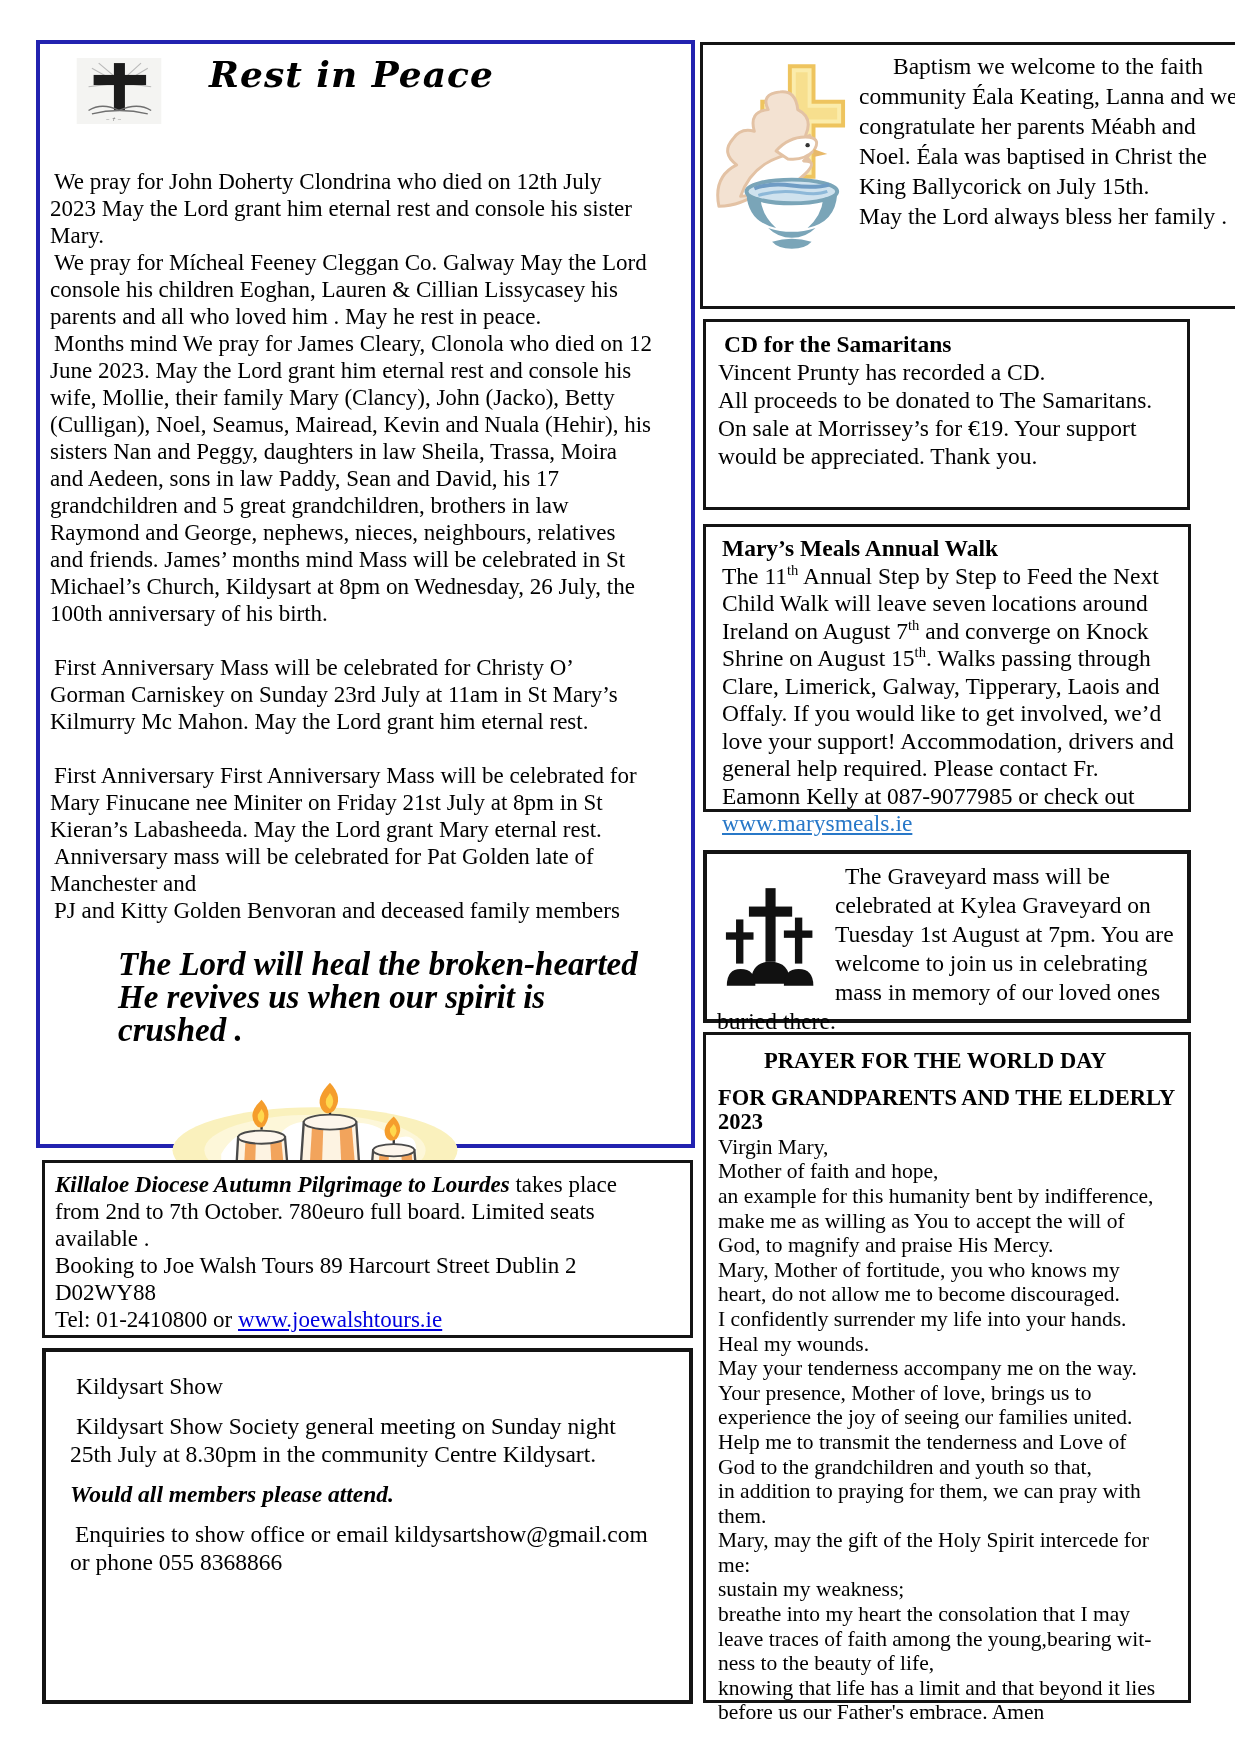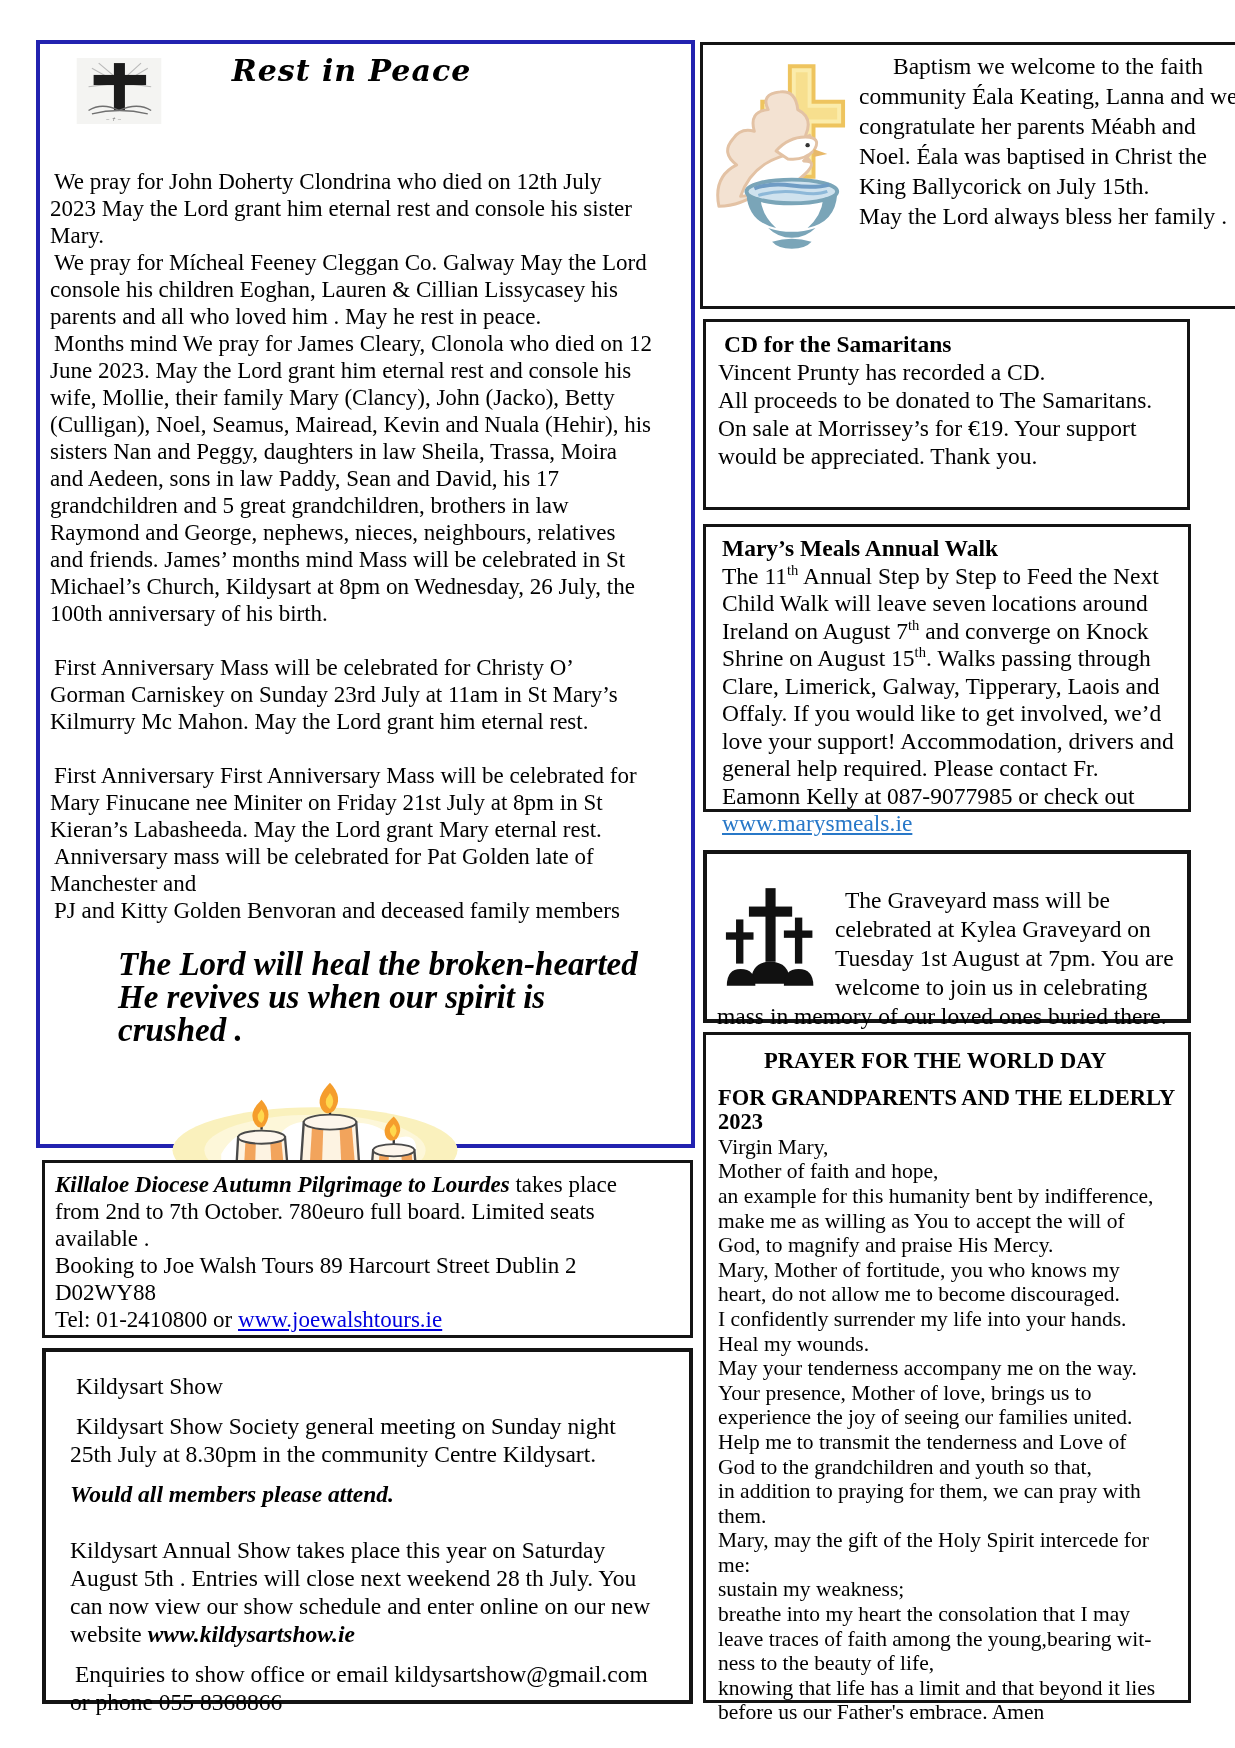--- a/index.html
+++ b/index.html
@@ -13,21 +13,21 @@
         font-family:"Liberation Serif",serif;color:#000;}
   .box{position:absolute;box-sizing:border-box;background:#fff;}
 
   
   #rip-box{left:36px;top:40px;width:659px;height:1108px;border:4px solid var(--rip-border);
            padding:6px 38px 6px 10px;font-size:23px;line-height:27px;}
   .rip-header{position:relative;height:88px;}
   .rip-cross{position:absolute;left:26px;top:8px;width:86px;height:66px;}
   .rip-title{margin:0;text-align:center;padding-top:6px;
              font-family:"DejaVu Serif",serif;font-style:italic;font-weight:bold;
-             font-size:30px;letter-spacing:1px;line-height:1;}
+             font-size:36px;letter-spacing:1px;line-height:1;}
   #rip-box p{margin:0;text-indent:4px;}
   #rip-box p.gap{margin-top:27px;}
   #rip-box .first{margin-top:30px;}
   .quote{margin:24px 0 0 68px;font-weight:bold;font-style:italic;font-size:33px;line-height:33px;}
   .candles{display:block;margin:16px 0 0 115px;width:300px;height:152px;}
 
   #lourdes-box{left:42px;top:1160px;width:651px;height:178px;border:3px solid var(--box-border);
                padding:8px 24px 6px 10px;font-size:23px;line-height:27px;}
   #lourdes-box p{margin:0;}
   .bi{font-weight:bold;font-style:italic;}
@@ -153,21 +153,20 @@
   <div class="box" id="lourdes-box">
     <p><span class="bi">Killaloe Diocese Autumn Pilgrimage to Lourdes</span><span> takes place from 2nd to 7th October. 780euro full board. Limited seats available .</span></p>
     <p><span>Booking to Joe Walsh Tours 89 Harcourt Street Dublin 2 D02WY88</span></p>
     <p><span>Tel: 01-2410800  or  </span><a class="link">www.joewalshtours.ie</a></p>
   </div>
 
   <div class="box" id="kildysart-box">
     <p style="text-indent:6px;"><b>Kildysart Show</b></p>
     <p style="text-indent:6px;"><span>Kildysart Show Society  general meeting on Sunday night 25th July at 8.30pm in the community Centre Kildysart.</span></p>
     <p class="bi"><span>Would all members please attend.</span></p>
-    <p class="gap"><b>Kildysart Annual Show</b><span> takes place this year  on Saturday August 5th . Entries will close next weekend 28 th July. You can now view our show schedule and enter online on our new website  </span><a class="bi" style="color:#000;text-decoration:none;">www.kildysartshow.ie</a></p>
     <p style="text-indent:5px;"><span>Enquiries to show office or email kildysartshow@gmail.com or phone 055 8368866</span></p>
   </div>
 
   <div class="box" id="baptism-box">
     <svg class="baptism-art" viewBox="0 0 140 194">
 
       <g stroke="#eec45e" stroke-width="4" fill="#fbecab">
         <path d="M80 8 L104 8 L104 44 L134 44 L134 68 L104 68 L104 120 L80 120 L80 68 L52 68 L52 44 L80 44 Z"></path>
       </g>
       <path d="M86 14 L98 14 L98 50 L128 50 L128 62 L98 62 L98 114 L86 114 Z" fill="#f7df8e"></path>
@@ -213,21 +212,21 @@
         <rect x="26" y="28" width="47" height="11"></rect>
         <rect x="12" y="42" width="8" height="48"></rect>
         <rect x="1" y="56" width="30" height="8"></rect>
         <rect x="76" y="40" width="8" height="50"></rect>
         <rect x="64" y="54" width="31" height="8"></rect>
         <path d="M28 112 Q28 88 49 88 Q71 88 71 112 Z"></path>
         <path d="M2 114 Q2 96 17 96 Q33 96 33 114 Z"></path>
         <path d="M64 114 Q64 96 80 96 Q96 96 96 114 Z"></path>
       </g>
     </svg>
-    <p style="text-indent:10px;margin-top:24px;"><b>The Graveyard</b><span> mass will be celebrated at Kylea Graveyard on Tuesday 1st August at 7pm. You are welcome to join us in celebrating mass in memory of our loved ones buried there.</span></p>
+    <p style="text-indent:10px;"><b>The Graveyard</b><span> mass will be celebrated at Kylea Graveyard on Tuesday 1st August at 7pm. You are welcome to join us in celebrating mass in memory of our loved ones buried there.</span></p>
   </div>
 
   <div class="box" id="prayer-box">
     <p class="pr-title1">PRAYER FOR THE WORLD DAY</p>
     <p class="pr-title2">FOR GRANDPARENTS AND THE ELDERLY 2023</p>
     <p class="pr-body">Virgin Mary,
 Mother of faith and hope,
 an example for this humanity bent by indifference,
 make me as willing as You  to accept the will of
 God,  to magnify and praise His Mercy.

